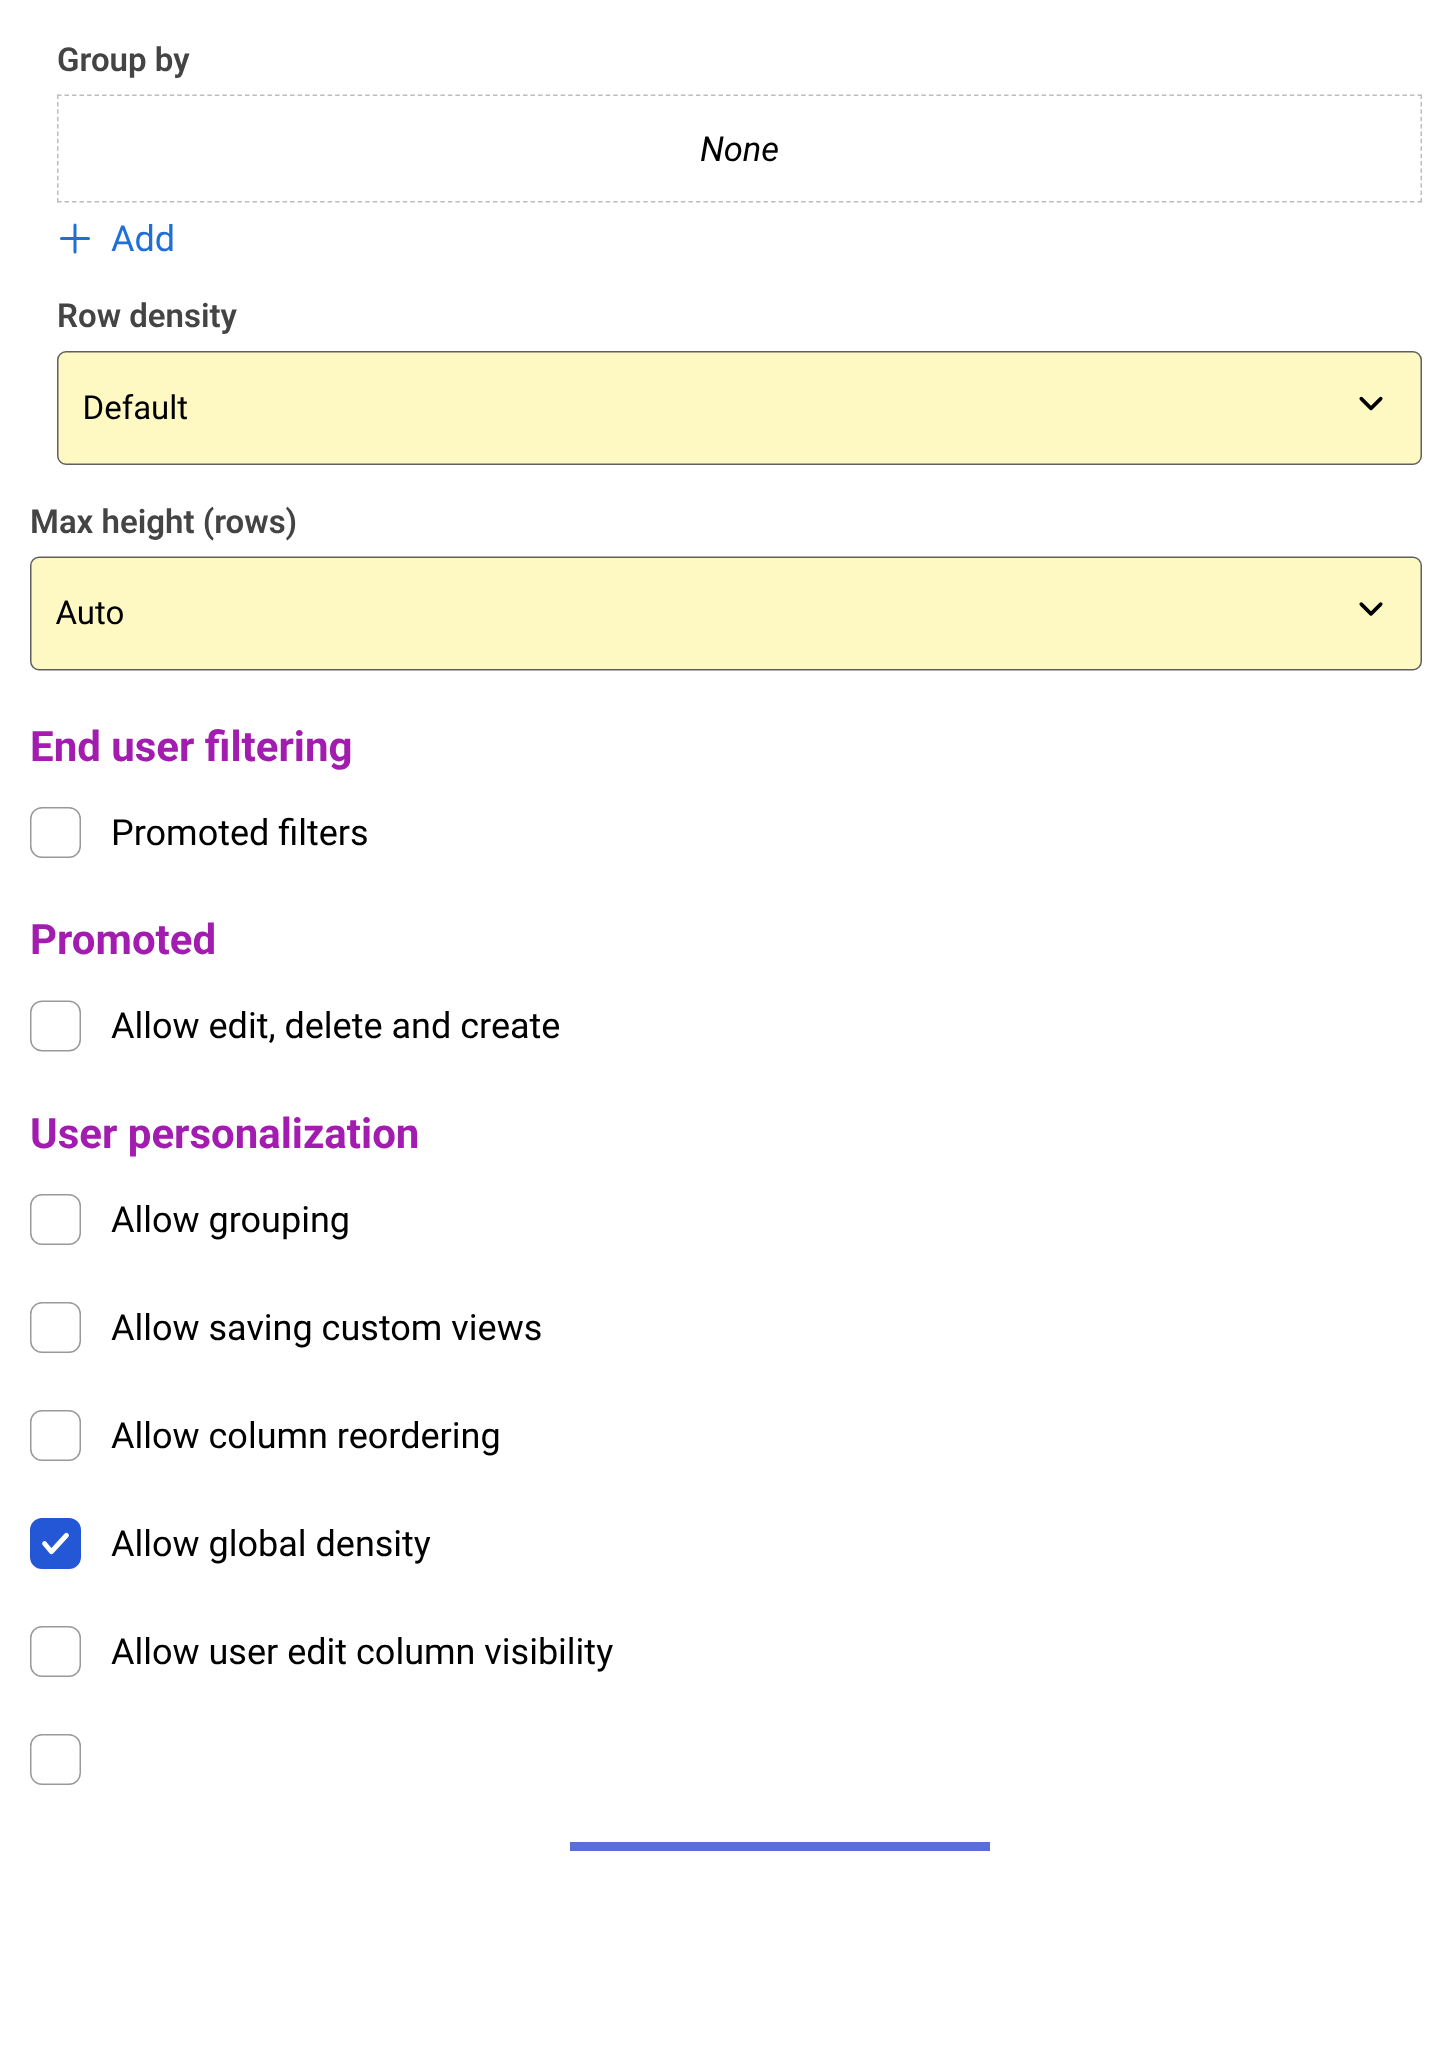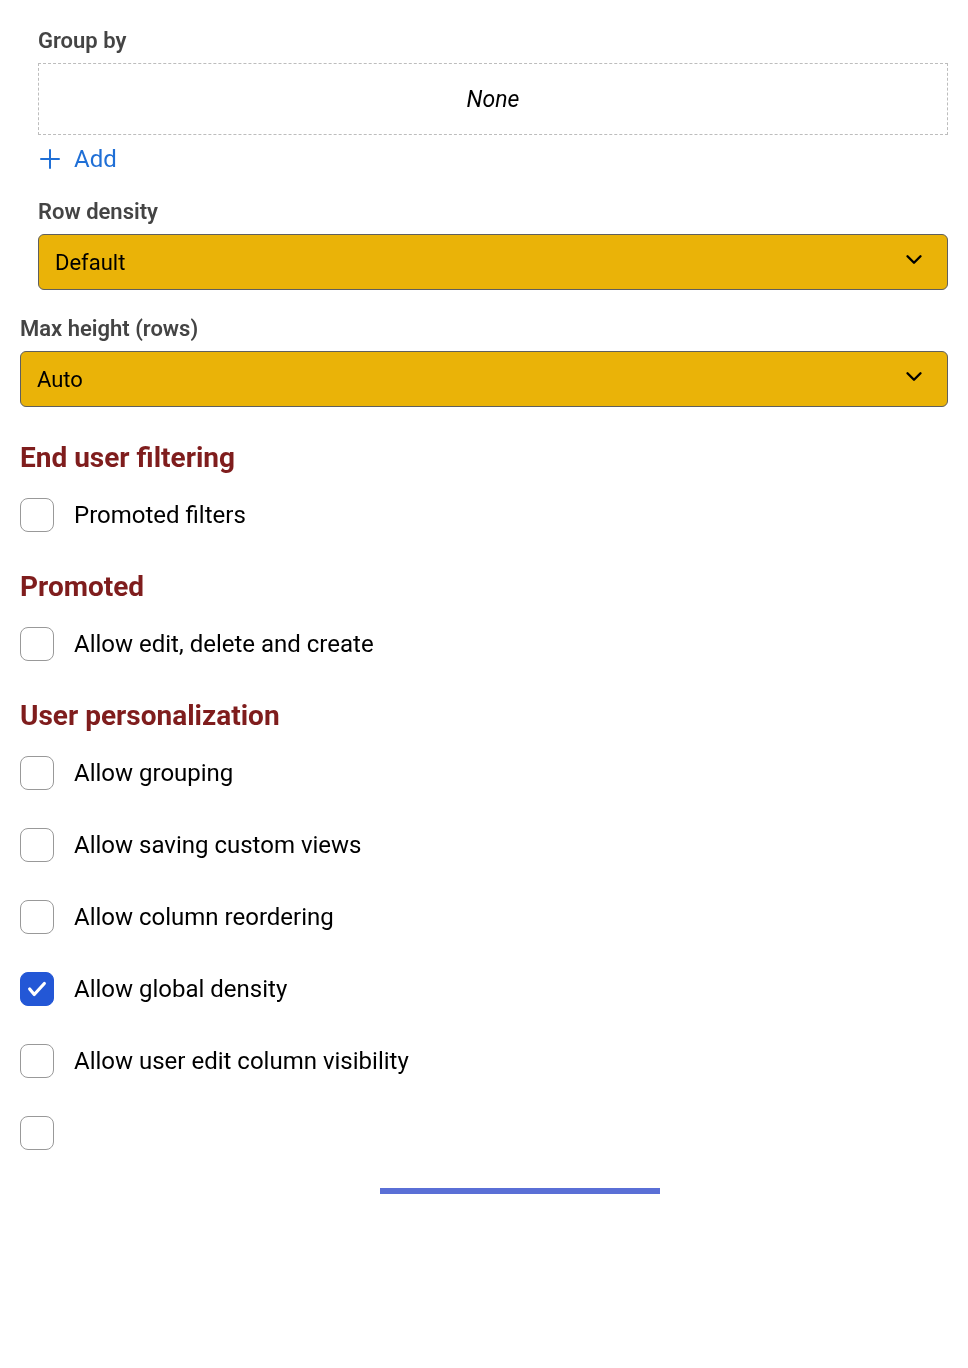--- a/index.html
+++ b/index.html
@@ -16,21 +16,21 @@
   }
   .label {
     font-size: 22px;
     font-weight: 600;
     color: #444444;
     margin-bottom: 10px;
   }
   .section-heading {
     font-size: 28px;
     font-weight: 700;
-    color: #7f1d1d;
+    color: #a21caf;
     margin-top: 34px;
     margin-bottom: 24px;
   }
   .dropzone {
     margin-left: 18px;
     border: 1.5px dashed #bdbdbd;
     height: 72px;
     display: flex;
     align-items: center;
     justify-content: center;
@@ -56,28 +56,28 @@
   .field-group {
     margin-top: 26px;
   }
   .field-group.inset {
     margin-left: 18px;
   }
   .select {
     position: relative;
     border: 1px solid #5f5f5f;
     border-radius: 6px;
-    height: 56px;
+    height: 76px;
     display: flex;
     align-items: center;
     padding: 0 16px;
     font-size: 22px;
     color: #000000;
     cursor: pointer;
-    background: #eab308;
+    background: #fef9c3;
   }
   .select .chevron {
     position: absolute;
     right: 20px;
     top: 50%;
     transform: translateY(-50%);
   }
   .checkbox-row {
     display: flex;
     align-items: center;

